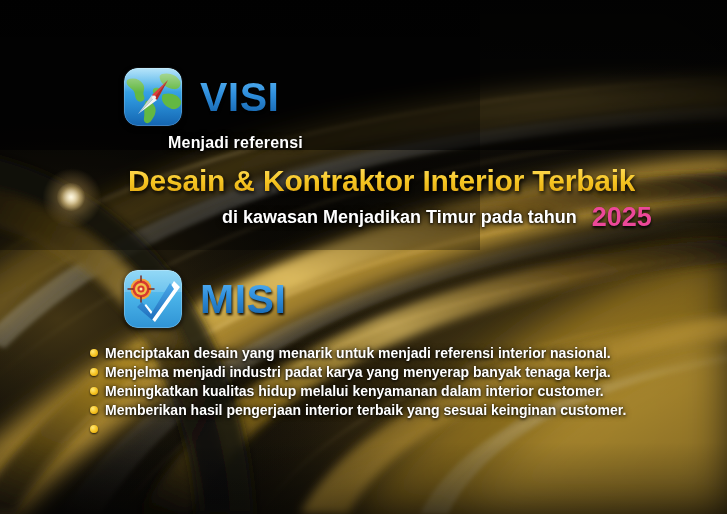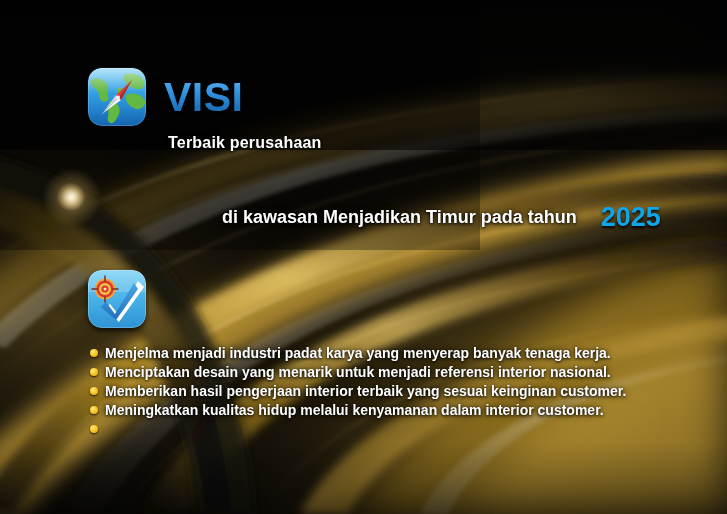--- a/index.html
+++ b/index.html
@@ -39,21 +39,21 @@
   .vignette{
     position:absolute; inset:0;
     background:
       radial-gradient(ellipse 120% 95% at 42% 42%, rgba(0,0,0,0) 40%, rgba(0,0,0,.55) 100%),
       linear-gradient(to bottom, rgba(0,0,0,.45) 0%, rgba(0,0,0,0) 16%, rgba(0,0,0,0) 86%, rgba(0,0,0,.35) 100%);
   }
 
   
   .content{ position:absolute; inset:0; }
 
-  .section-head{ position:absolute; display:flex; align-items:center; }
+  .section-head{ position:absolute; display:flex; align-items:center;margin-left:36px; }
   #visi-head{ left:88px; top:68px; }
   #misi-head{ left:88px; top:270px; }
 
   .app-icon{
     width:58px; height:58px;
     border-radius:14px;
     position:relative;
     box-shadow:0 2px 5px rgba(0,0,0,.85), 0 0 0 1px rgba(255,255,255,.06);
     overflow:hidden;
     flex:0 0 auto;
@@ -95,22 +95,22 @@
   .visi-line3{
     position:absolute; left:222px; top:202px;
     font-size:18px; font-weight:bold; color:#ffffff;
     letter-spacing:0;
     text-shadow:0 1px 3px rgba(0,0,0,.95), 0 0 7px rgba(0,0,0,.85);
     white-space:nowrap;
   }
   .visi-year{
     font-size:27px;
     vertical-align:-3px;
-    margin-left:24px;
-    color:#0ea5e9;
+    margin-left:15px;
+    color:#ec4899;
     text-shadow:0 2px 3px rgba(0,0,0,.95);
   }
 
   
   .misi-list{
     position:absolute; left:90px; top:345px;
     list-style:none;
   }
   .misi-item{
     display:flex; align-items:flex-start;
@@ -290,21 +290,22 @@
               <path d="M14,46 L30,30 L28,27 Z" fill="#cdd3d8"></path>
               <circle cx="30" cy="29.5" r="2" fill="#f2f2f2"></circle>
             </g>
           </g>
           <rect x=".5" y=".5" width="57" height="57" rx="13" fill="none" stroke="rgba(255,255,255,.18)"></rect>
         </svg>
       </div>
       <div class="sec-title">VISI</div>
     </div>
 
-    <div class="visi-line1">Terbaik perusahaan</div>
+    <div class="visi-line1">Menjadi referensi</div>
+    <div class="visi-line2">Desain &amp; Kontraktor Interior Terbaik</div>
     <div class="visi-line3">
       <span>di kawasan Menjadikan Timur pada tahun</span><span class="visi-year">2025</span>
     </div>
 
     <div class="section-head" id="misi-head">
       <div class="app-icon">
         <svg viewBox="0 0 58 58">
           <defs>
             <linearGradient id="icBlue2" x1="0" y1="0" x2="0" y2="1">
               <stop offset="0%" stop-color="#7fd2f5"></stop>
@@ -336,38 +337,39 @@
                 <line x1="-13" y1="0" x2="-8" y2="0"></line>
                 <line x1="8" y1="0" x2="13" y2="0"></line>
                 <line x1="0" y1="-13" x2="0" y2="-8"></line>
                 <line x1="0" y1="8" x2="0" y2="13"></line>
               </g>
             </g>
           </g>
           <rect x=".5" y=".5" width="57" height="57" rx="13" fill="none" stroke="rgba(255,255,255,.22)"></rect>
         </svg>
       </div>
+      <div class="sec-title">MISI</div>
     </div>
 
     <ul class="misi-list" id="misi-list">
         <li class="misi-item">
           <span class="misi-bullet"></span>
+          <span class="misi-text">Menciptakan desain yang menarik untuk menjadi referensi interior nasional.</span>
+        </li>
+        <li class="misi-item">
+          <span class="misi-bullet"></span>
           <span class="misi-text">Menjelma menjadi industri padat karya yang menyerap banyak tenaga kerja.</span>
         </li>
         <li class="misi-item">
           <span class="misi-bullet"></span>
-          <span class="misi-text">Menciptakan desain yang menarik untuk menjadi referensi interior nasional.</span>
+          <span class="misi-text">Meningkatkan kualitas hidup melalui kenyamanan dalam interior customer.</span>
         </li>
         <li class="misi-item">
           <span class="misi-bullet"></span>
           <span class="misi-text">Memberikan hasil pengerjaan interior terbaik yang sesuai keinginan customer.</span>
-        </li>
-        <li class="misi-item">
-          <span class="misi-bullet"></span>
-          <span class="misi-text">Meningkatkan kualitas hidup melalui kenyamanan dalam interior customer.</span>
         </li>
         <li class="misi-item">
           <span class="misi-bullet"></span>
         </li>
       </ul>
 
   </div>
 </div>
 
 </body></html>

